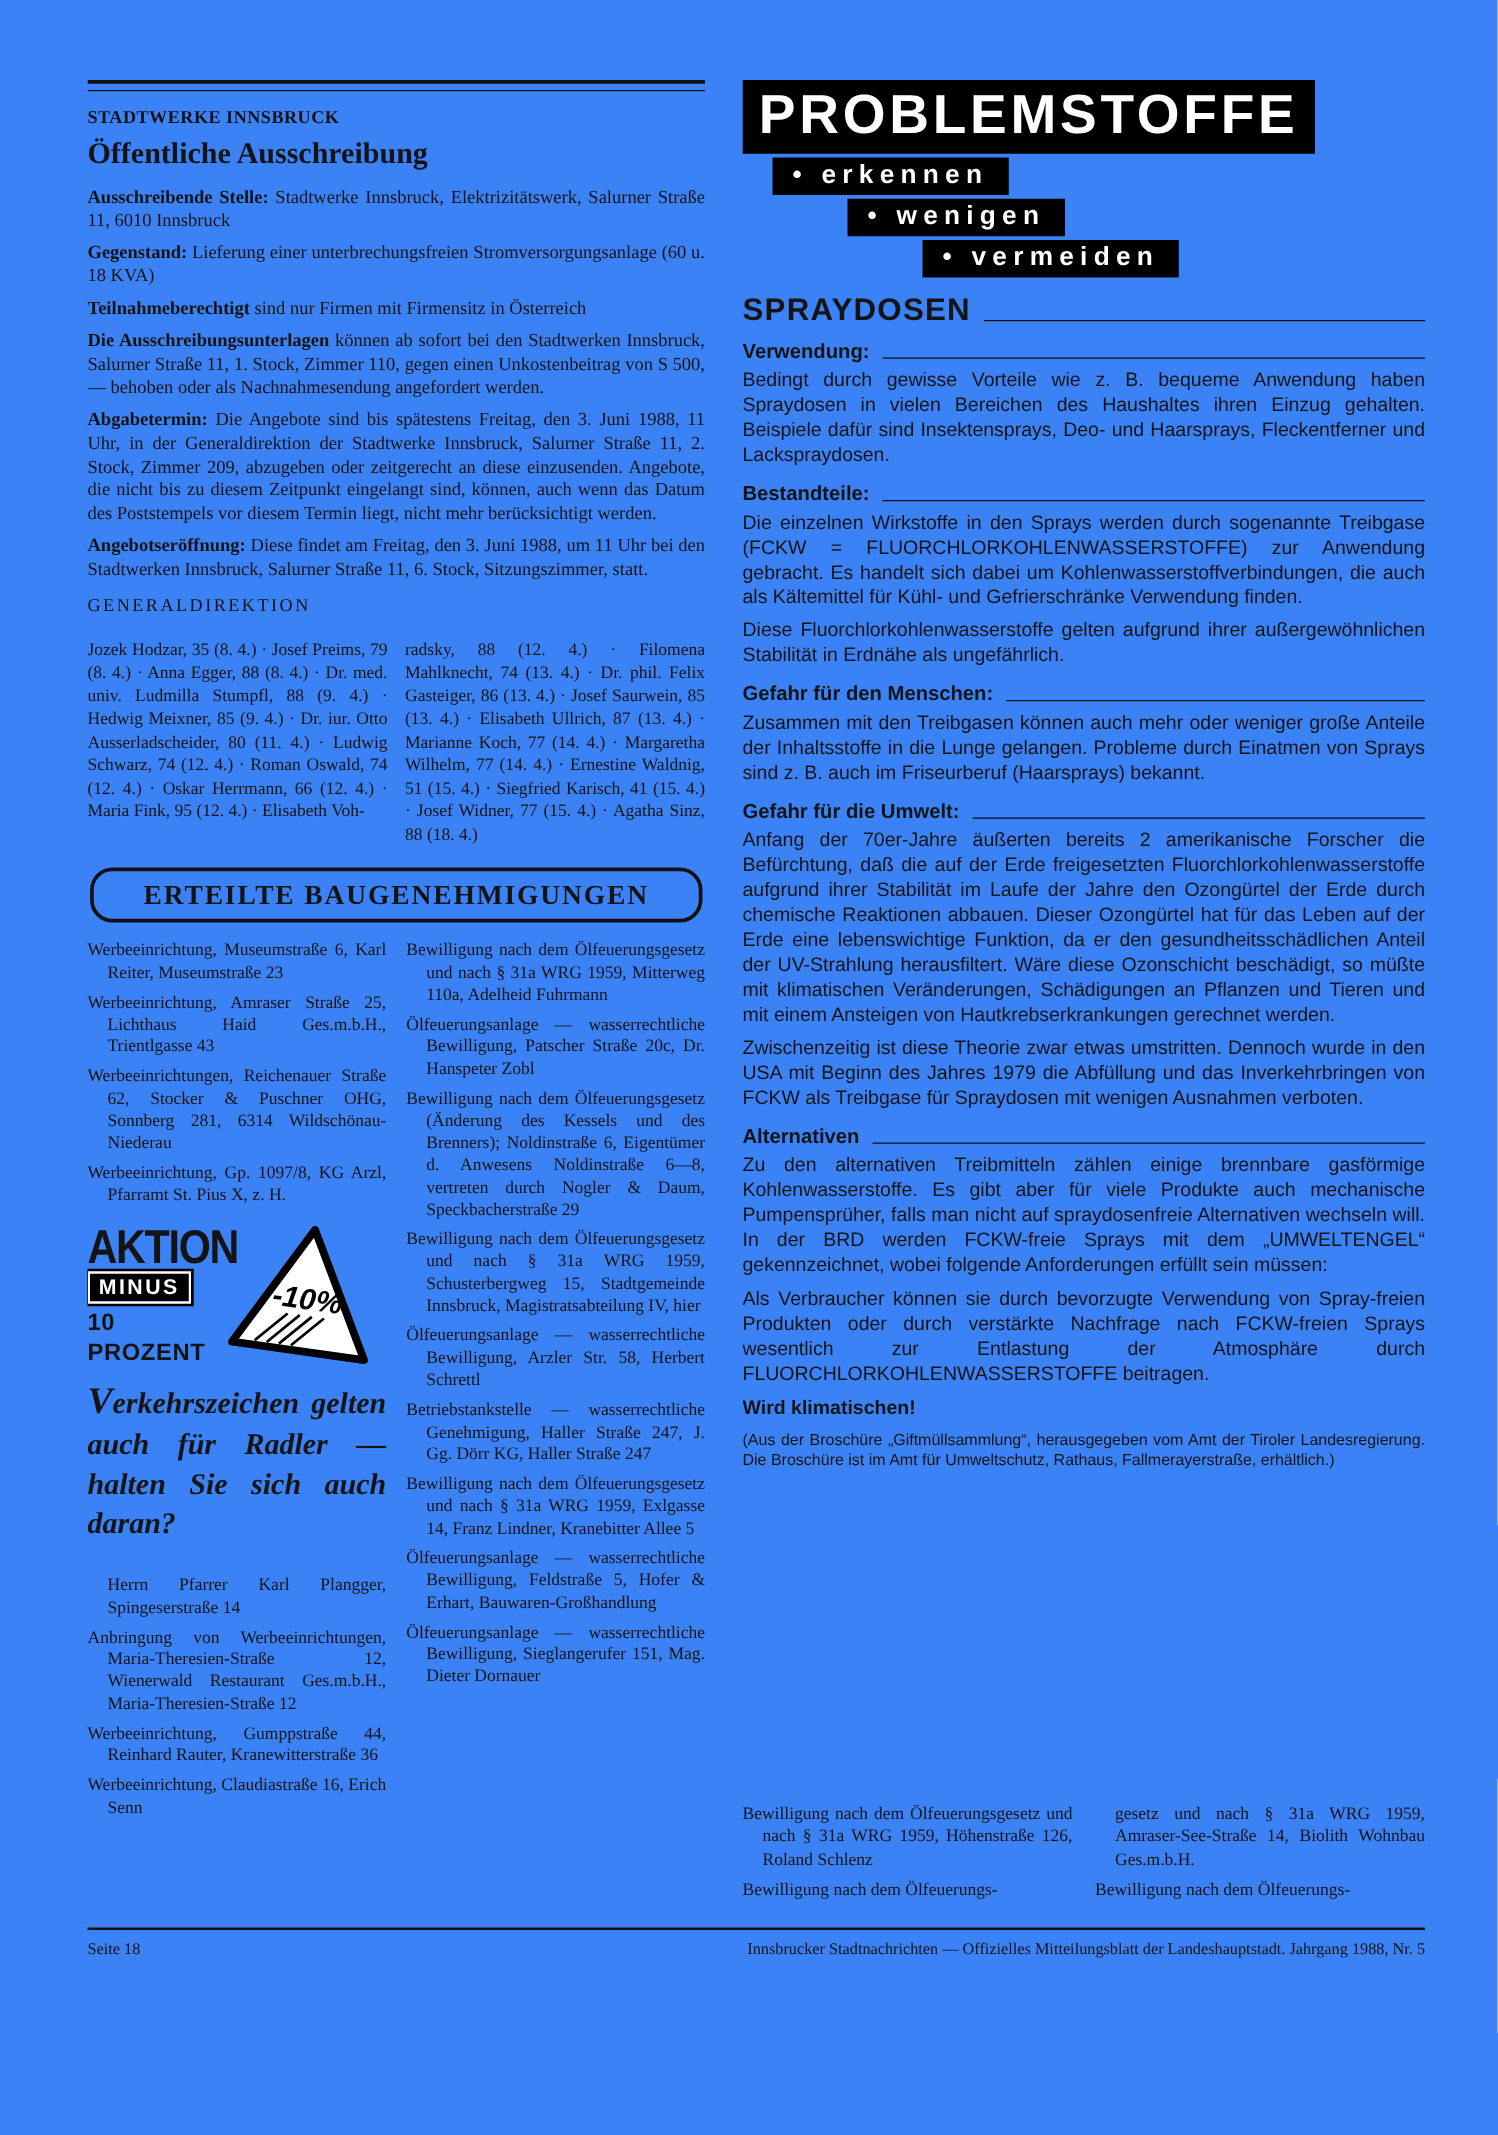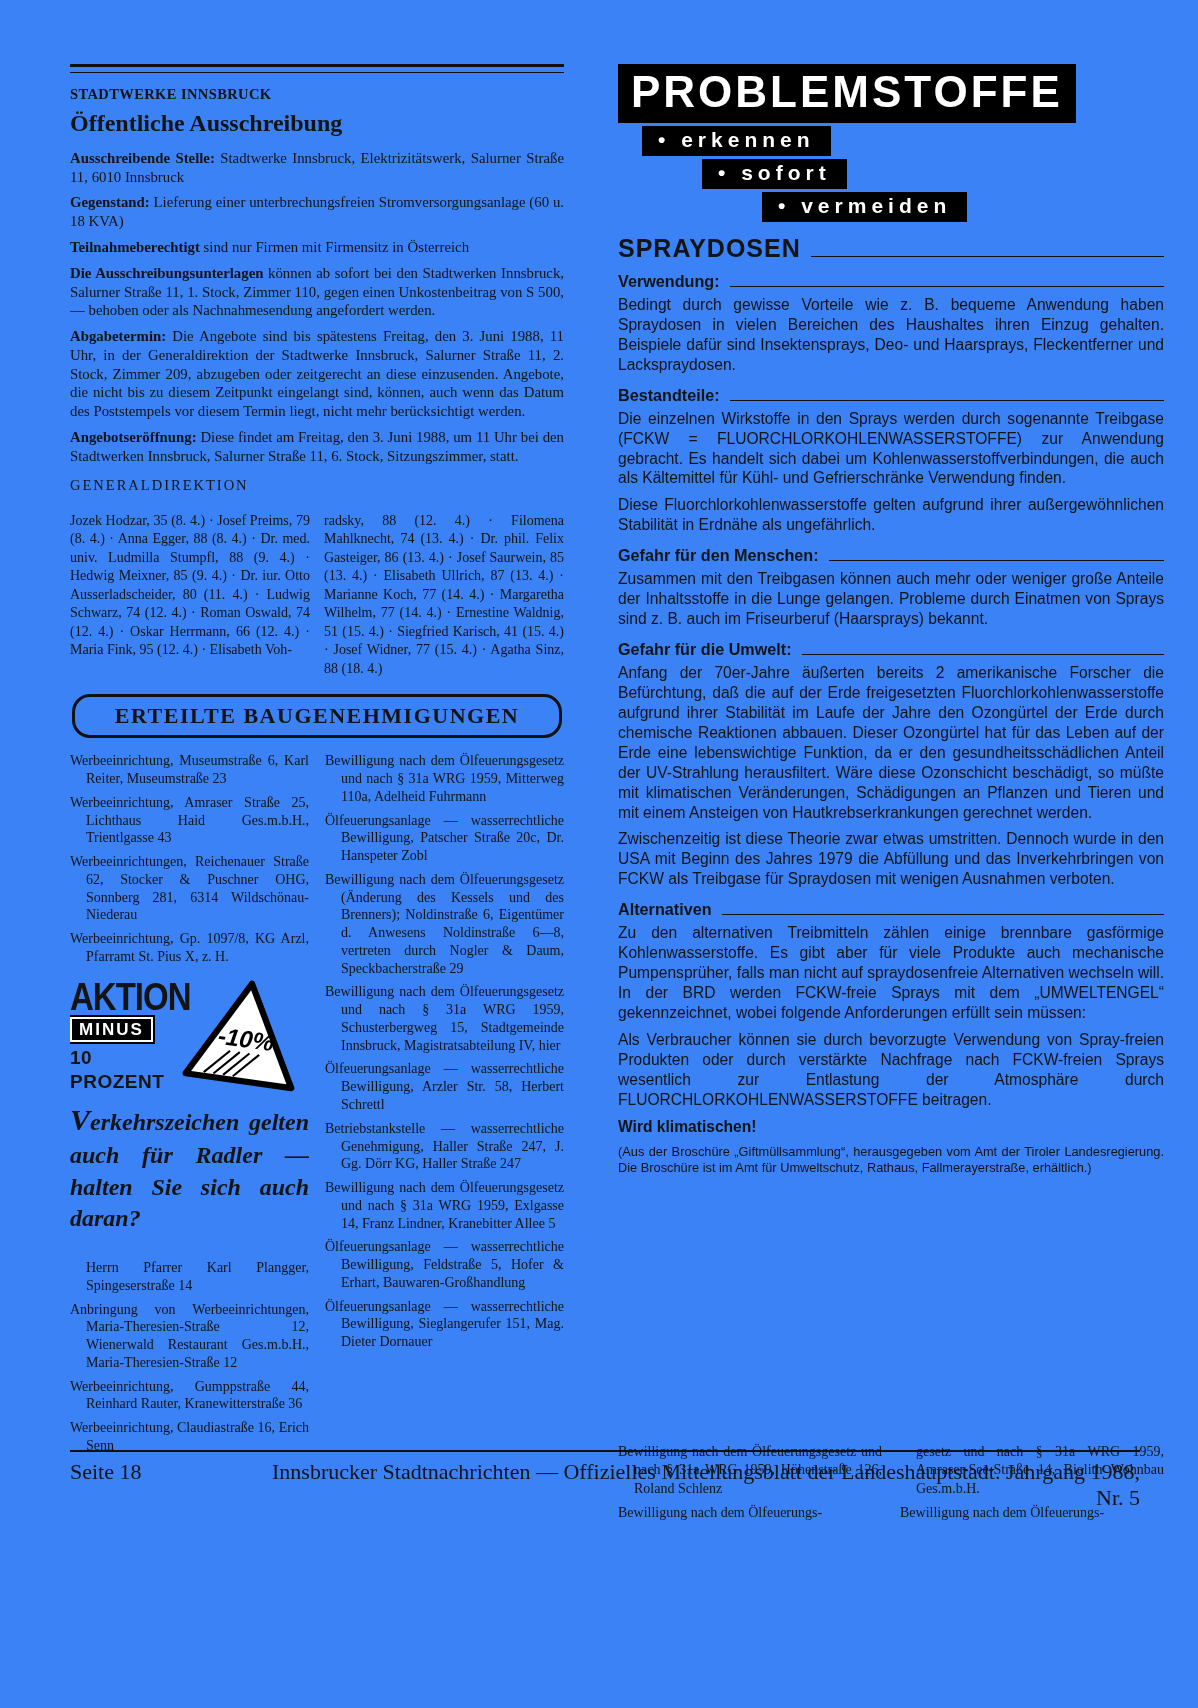--- a/index.html
+++ b/index.html
@@ -37,21 +37,21 @@
   .aktion-left{width:112px;flex:none;font-family:"Liberation Sans",sans-serif;}
   .aktion-w1{font-weight:bold;font-size:33px;letter-spacing:-1px;line-height:1;transform:scaleY(1.15);transform-origin:left top;}
   .aktion-w2{display:inline-block;background:#000;color:#fff;font-weight:bold;font-size:17px;
     letter-spacing:2px;padding:2px 9px;margin:6px 0 4px;box-shadow:inset 0 0 0 2px #fff,0 0 0 2px #000;}
   .aktion-w3{font-weight:bold;font-size:19px;letter-spacing:.5px;}
   .aktion-tri{flex:none;}
   
   .slogan{font-weight:bold;font-style:italic;font-size:24px;line-height:1.32;margin:6px 0 24px;text-align:justify;}
   .slogan::first-letter{font-size:30px;}
   
-  .col-right{position:absolute;left:618px;top:64px;width:546px;height:1466px;overflow:hidden;}
+  .col-right{position:absolute;left:594px;top:64px;width:546px;height:1466px;overflow:hidden;}
   .banner{margin-bottom:14px;}
   .banner-title{
     background:#000;color:#fff;font-family:"Liberation Sans",sans-serif;font-weight:bold;
     font-size:44px;letter-spacing:3px;line-height:1.05;padding:5px 13px 8px;width:max-content;max-width:100%;
   }
   .banner-bar{
     background:#000;color:#fff;font-family:"Liberation Sans",sans-serif;font-weight:bold;
     font-size:21px;letter-spacing:5px;padding:2px 16px 4px;width:max-content;margin-top:3px;
   }
   .bar1{margin-left:24px;}
@@ -69,23 +69,23 @@
   .closing{font-weight:bold;margin:8px 0 12px;}
   .source{font-size:12.8px;line-height:1.3;margin-top:12px;}
   .cont-cols{
     position:absolute;bottom:2px;left:0;right:0;
     display:flex;gap:18px;font-family:"Liberation Serif",serif;
     font-size:14px;line-height:1.3;text-align:justify;
   }
   .cont-col{flex:1;min-width:0;}
   
   .footer{
-    position:absolute;left:70px;right:58px;top:1450px;
+    position:absolute;left:70px;right:58px;top:1542px;
     border-top:2px solid #111;padding-top:7px;
-    display:flex;font-size:22px;font-family:"Liberation Serif",serif;gap:14px;
+    display:flex;font-size:13px;font-family:"Liberation Serif",serif;gap:14px;
   }
   .footer-left{width:180px;}
   .footer-right{flex:1;text-align:right;}
 </style>
 </head>
 <body>
 
 <div class="page">
 
   <div class="col-left">
@@ -176,21 +176,21 @@
         <p class="pitem">Ölfeuerungsanlage — wasserrechtliche Bewilligung, Sieglangerufer 151, Mag. Dieter Dornauer</p>
       </div>
     </div>
   </div>
 
   <div class="col-right">
 
     <div class="banner">
       <div class="banner-title">PROBLEMSTOFFE</div>
       <div class="banner-bar bar1">• erkennen</div>
-      <div class="banner-bar bar2">• sofort</div>
+      <div class="banner-bar bar2">• wenigen</div>
       <div class="banner-bar bar3">• vermeiden</div>
     </div>
 
     <div class="article">
 
       <div class="article-title-row">
         <span class="article-title">SPRAYDOSEN</span>
         <span class="leader"></span>
       </div>
 

